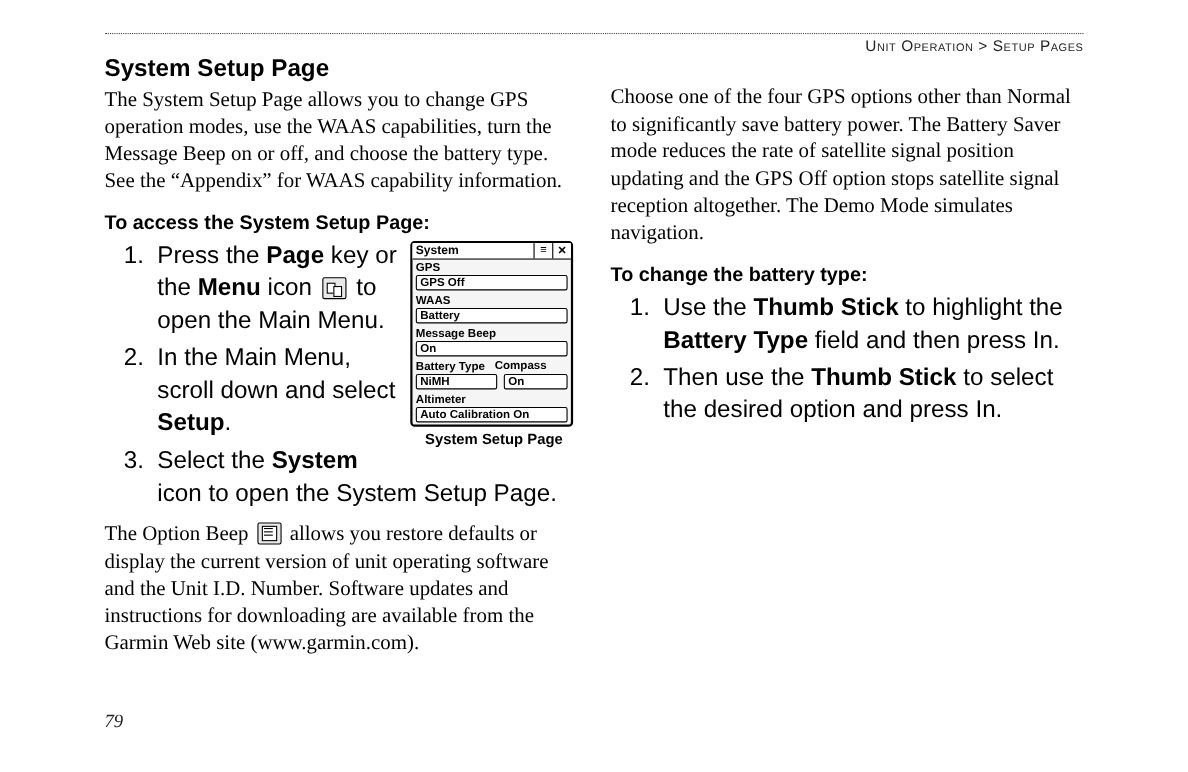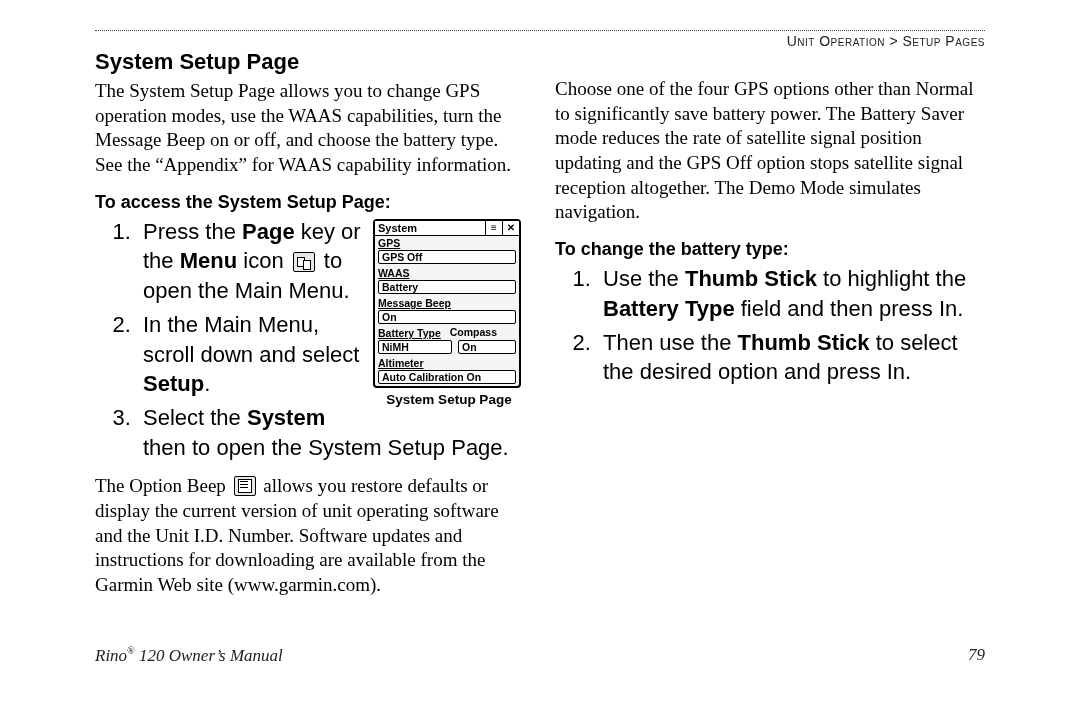--- a/index.html
+++ b/index.html
@@ -104,21 +104,20 @@
     display: flex;
     align-items: center;
     justify-content: center;
     font-size: 10px;
   }
   .lcd-field-label {
     font-size: 10.5px;
     font-weight: bold;
     text-align: left;
     padding: 1px 3px 0 3px;
-    text-decoration: underline;
   }
   .lcd-field-row {
     display: flex;
     align-items: center;
   }
   .lcd-field-value {
     border: 1px solid #000;
     background: #fff;
     font-size: 10.5px;
     font-weight: bold;
@@ -257,21 +256,21 @@
         </div>
 
         <ol class="steps">
           <li>
             <span>Press the </span><span class="b">Page</span><span> key or the </span><span class="b">Menu</span><span> icon </span><span class="inline-icon menu-icon"></span><span> to open the Main Menu.</span>
           </li>
           <li>
             <span>In the Main Menu, scroll down and select </span><span class="b">Setup</span><span>.</span>
           </li>
           <li>
-            <span>Select the </span><span class="b">System</span><span> then to open the System Setup Page.</span>
+            <span>Select the </span><span class="b">System</span><span> icon to open the System Setup Page.</span>
           </li>
         </ol>
       </div>
 
       <p class="body">
         <span>The Option Beep </span><span class="inline-icon options-icon"></span><span> allows you restore defaults or display the current version of unit operating software and the Unit I.D. Number. Software updates and instructions for downloading are available from the Garmin Web site (www.garmin.com).</span>
       </p>
     </div>
 
     <div class="col">
@@ -284,17 +283,14 @@
         </li>
         <li>
           <span>Then use the </span><span class="b">Thumb Stick</span><span> to select the desired option and press In.</span>
         </li>
       </ol>
     </div>
   </div>
 </div>
 
 <div class="footer">
-  <span>
-    <span>Rino</span><sup>®</sup><span> 120 Owner’s Manual</span>
-  </span>
   <span>79</span>
 </div>
 
 </body></html>

